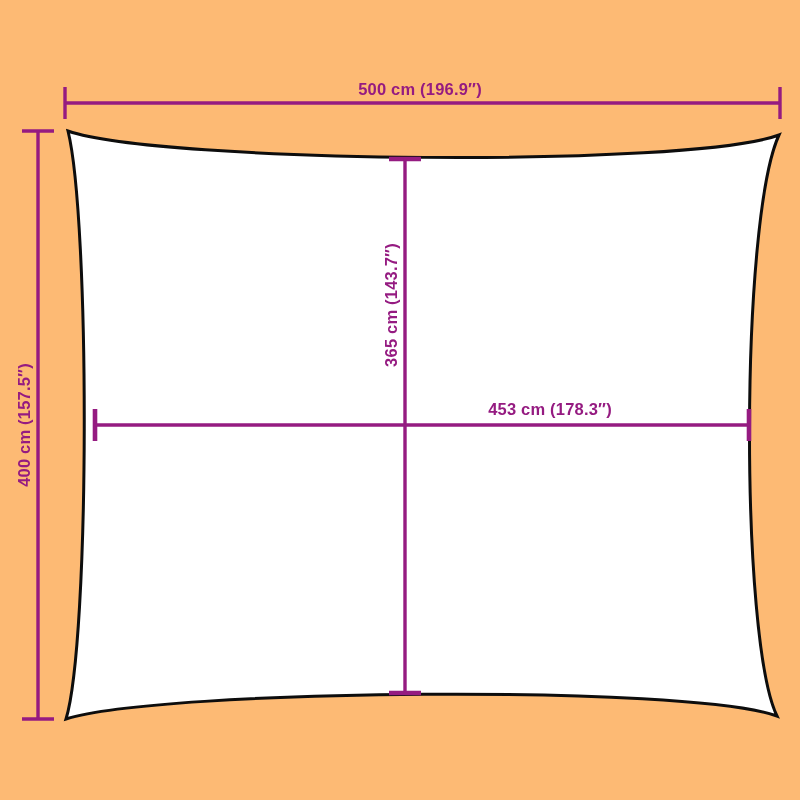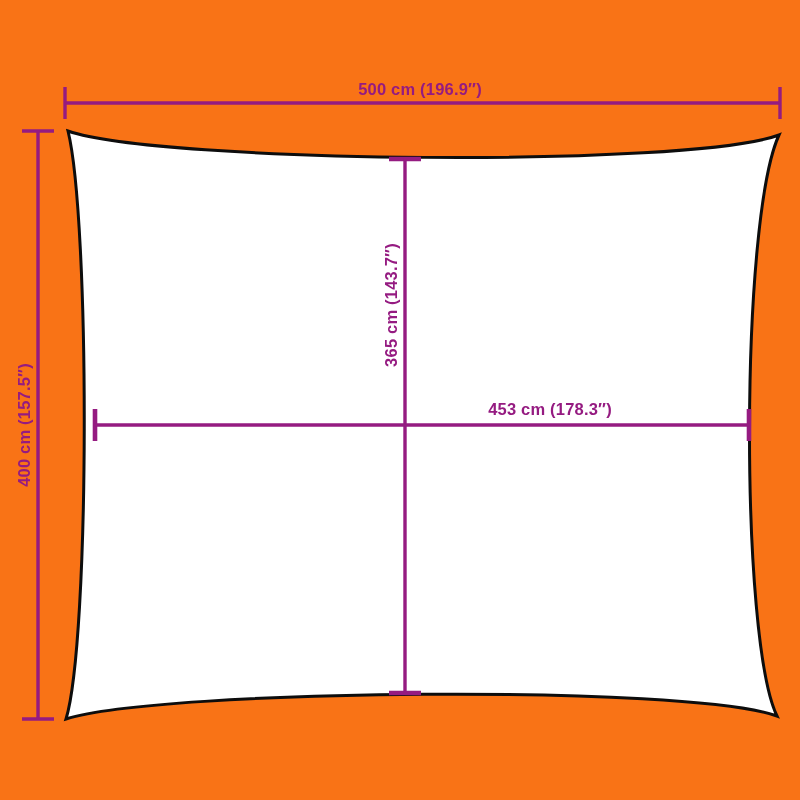--- a/index.html
+++ b/index.html
@@ -4,21 +4,21 @@
 <style>
   html, body {
     margin: 0;
     padding: 0;
     background: #ffffff;
   }
   .stage {
     position: relative;
     width: 800px;
     height: 800px;
-    background: #f97316;
+    background: #fdba74;
     overflow: hidden;
   }
   svg {
     display: block;
   }
   .dim-label {
     font-family: "Liberation Sans", "DejaVu Sans", sans-serif;
     font-weight: 700;
     font-size: 16.5px;
     letter-spacing: 0.2px;

